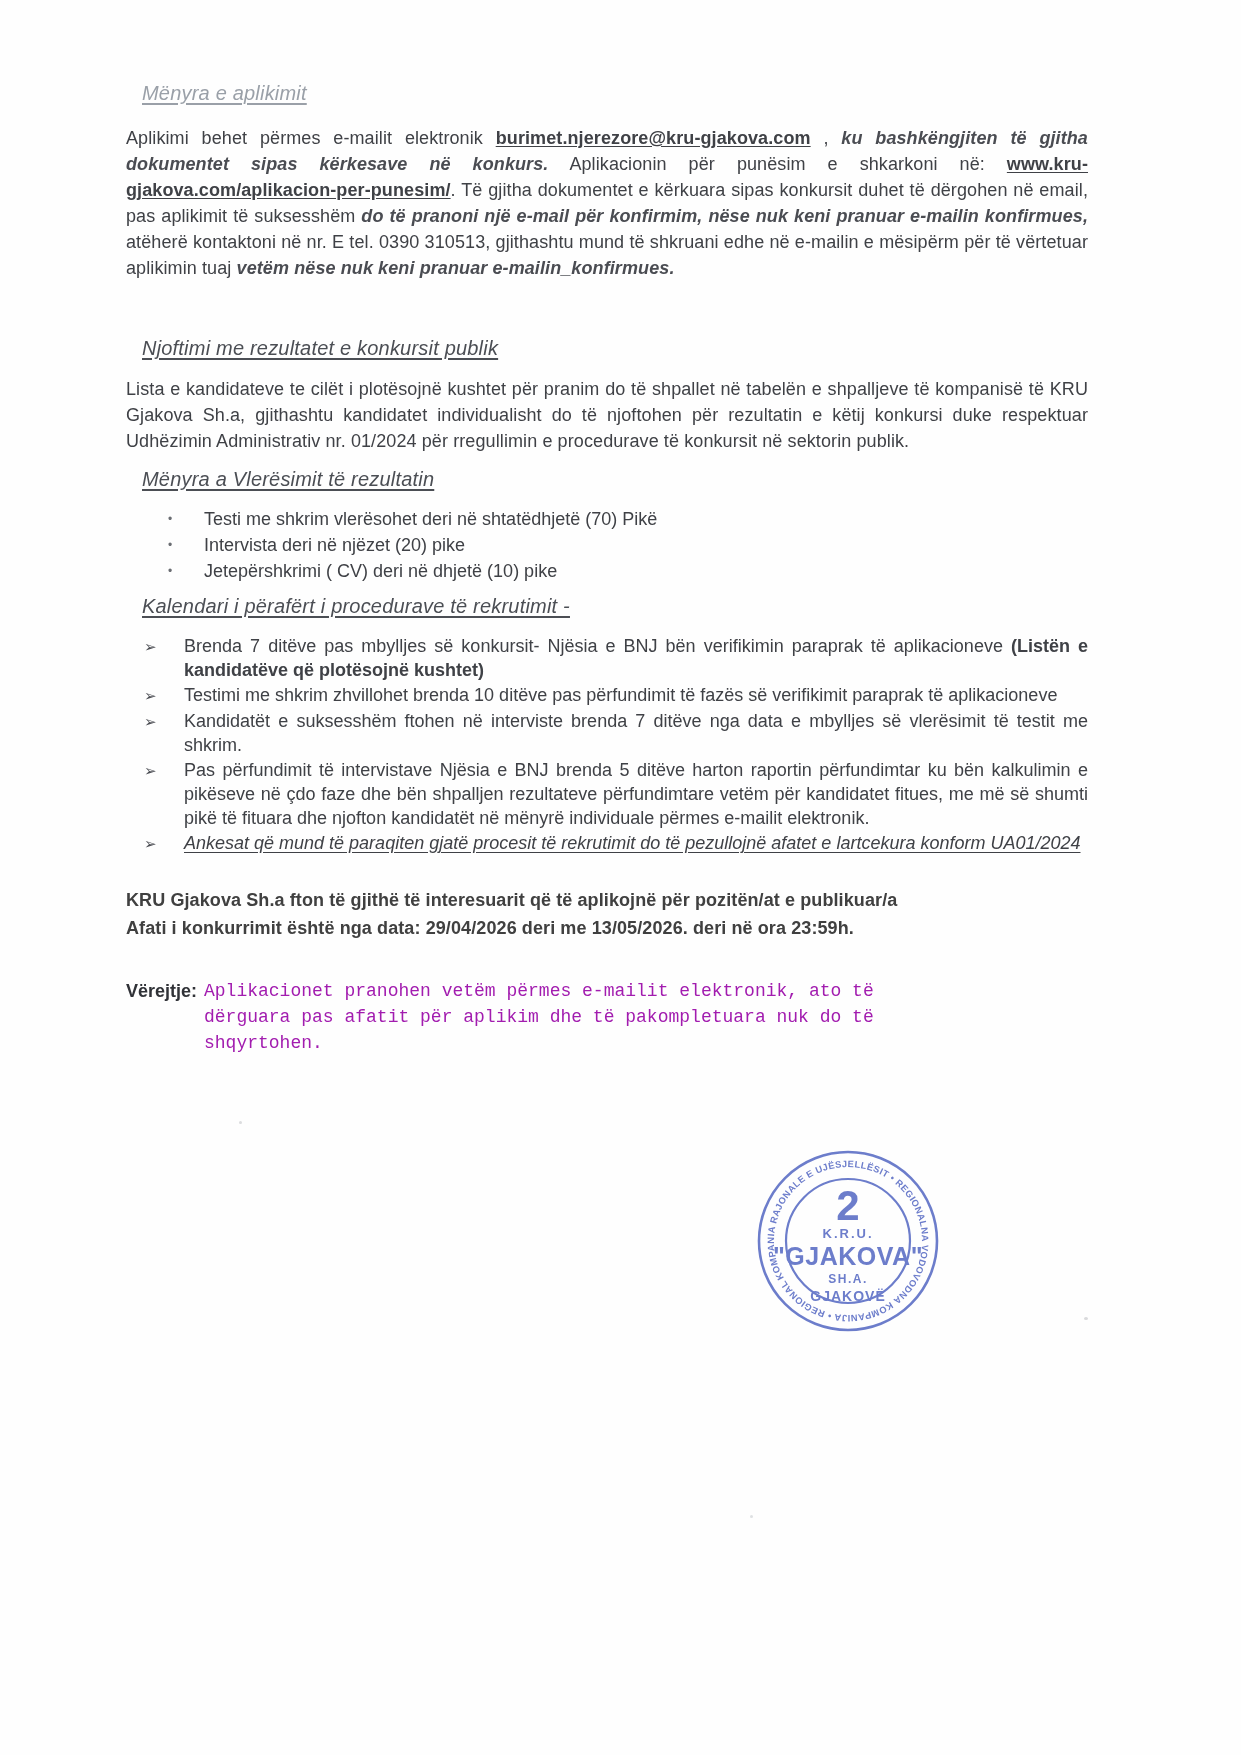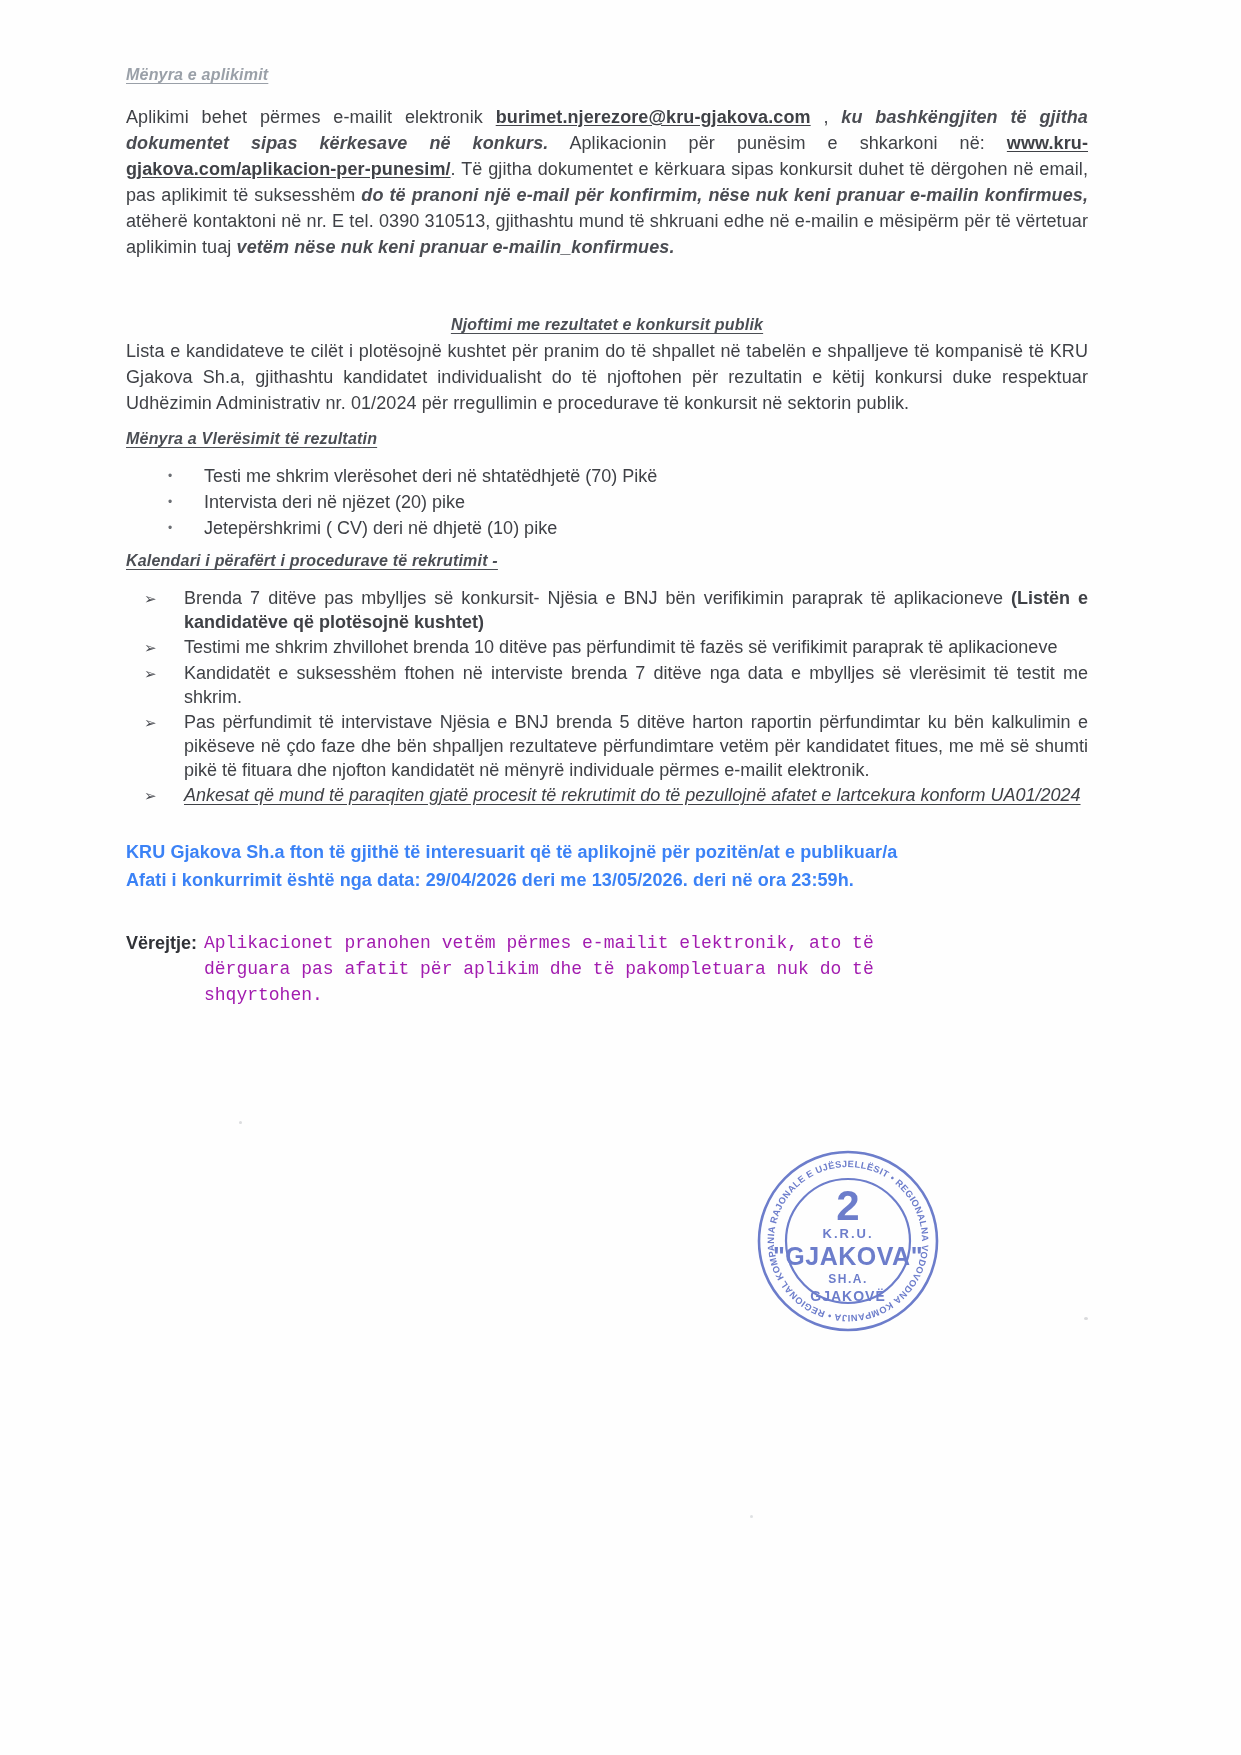--- a/index.html
+++ b/index.html
@@ -6,37 +6,37 @@
   body{
     width:1241px;height:1755px;position:relative;background:#ffffff;
     font-family:"Liberation Sans","DejaVu Sans",sans-serif;
     color:#3c3e42;
     -webkit-font-smoothing:antialiased;
   }
   .page{position:absolute;inset:0;background:#fefefe;overflow:hidden;}
   .content{position:absolute;left:126px;top:66px;width:962px;}
 
   .h{
-    font-size:16px;font-weight:bold;font-style:italic;
+    font-size:20px;font-weight:normal;font-style:italic;
     text-decoration:underline;text-underline-offset:3px;
-    margin:0;color:#4b4e54;letter-spacing:.2px;
+    margin:16px;color:#4b4e54;letter-spacing:.2px;
   }
   .h-light{color:#9aa0a8;}
 
   .para{
     font-size:18px;line-height:26px;margin:0;text-align:justify;
     color:#3f4146;letter-spacing:.1px;
   }
   .seg-boldital{font-weight:bold;font-style:italic;color:#4a4c52;}
   .seg-bold{font-weight:bold;}
   .seg-link{text-decoration:underline;text-underline-offset:2px;font-weight:bold;}
   .seg-italink{font-style:italic;text-decoration:underline;text-underline-offset:3px;}
 
   .mt-p1{margin-top:20px;}
-  .mt-h2{margin-top:56px;text-align:center;}
+  .mt-h2{margin-top:56px;}
   .mt-p2{margin-top:4px;}
   .mt-h3{margin-top:14px;}
   .mt-h4{margin-top:10px;}
 
   ul.dots{list-style:none;margin:16px 0 0 0;padding:0;}
   ul.dots li{
     display:flex;align-items:baseline;font-size:18px;line-height:24px;
     color:#3f4146;
   }
   ul.dots .dot{
@@ -49,21 +49,21 @@
     display:flex;align-items:baseline;font-size:18px;line-height:24px;
     color:#3f4146;margin-bottom:1px;
   }
   ul.arrows .arw{
     width:20px;margin-left:18px;margin-right:20px;font-size:15px;color:#4a4c52;
     flex:none;
   }
   ul.arrows .arw-text{flex:1;text-align:justify;}
 
   .cta{
-    font-size:18px;line-height:28px;font-weight:bold;margin:0;color:#3b82f6;
+    font-size:18px;line-height:28px;font-weight:bold;margin:0;color:#404040;
     letter-spacing:.1px;
   }
   .mt-cta{margin-top:30px;}
 
   .note{display:flex;margin-top:36px;font-size:18px;line-height:26px;}
   .note-label{font-weight:bold;color:#303237;width:78px;flex:none;}
   .note-text{flex:1;max-width:752px;color:#a21caf;font-family:Liberation Mono, monospace;}
 
   .stamp{position:absolute;left:753px;top:1146px;width:190px;height:196px;opacity:.82;}
   .stamp svg{display:block;}

